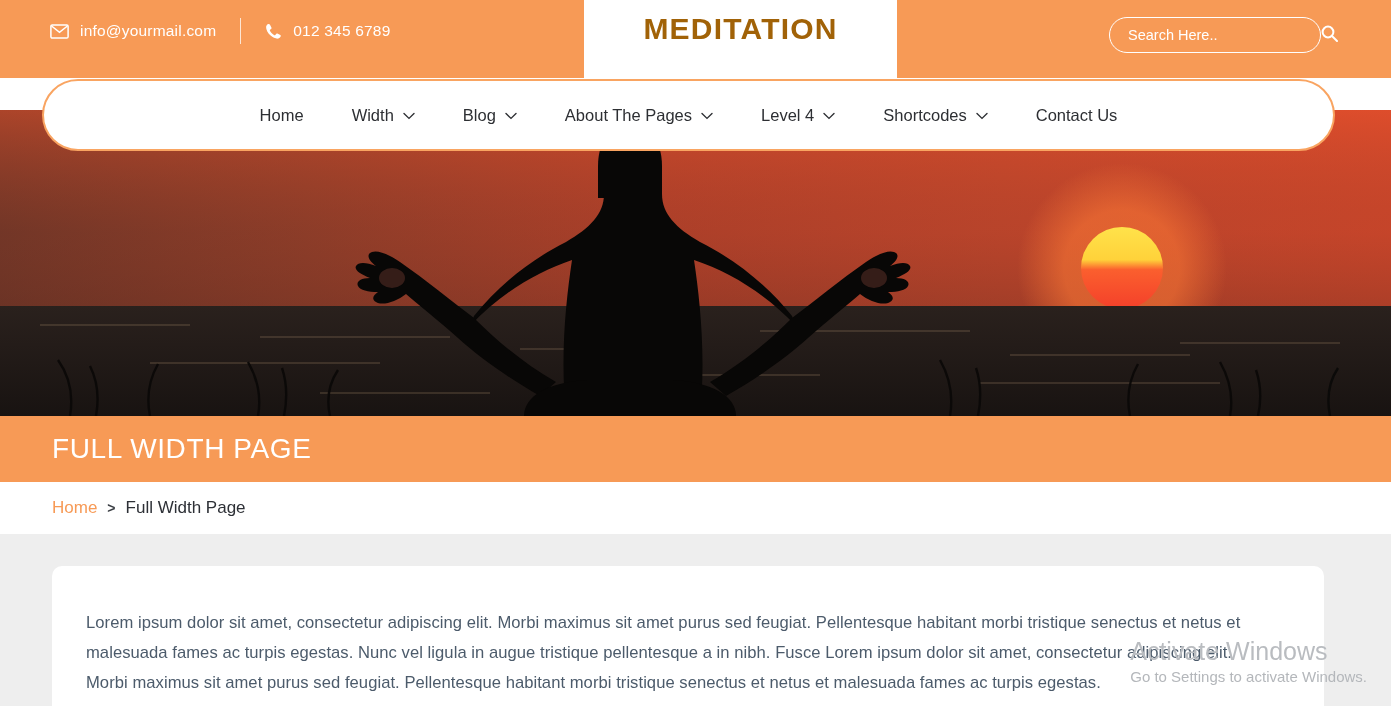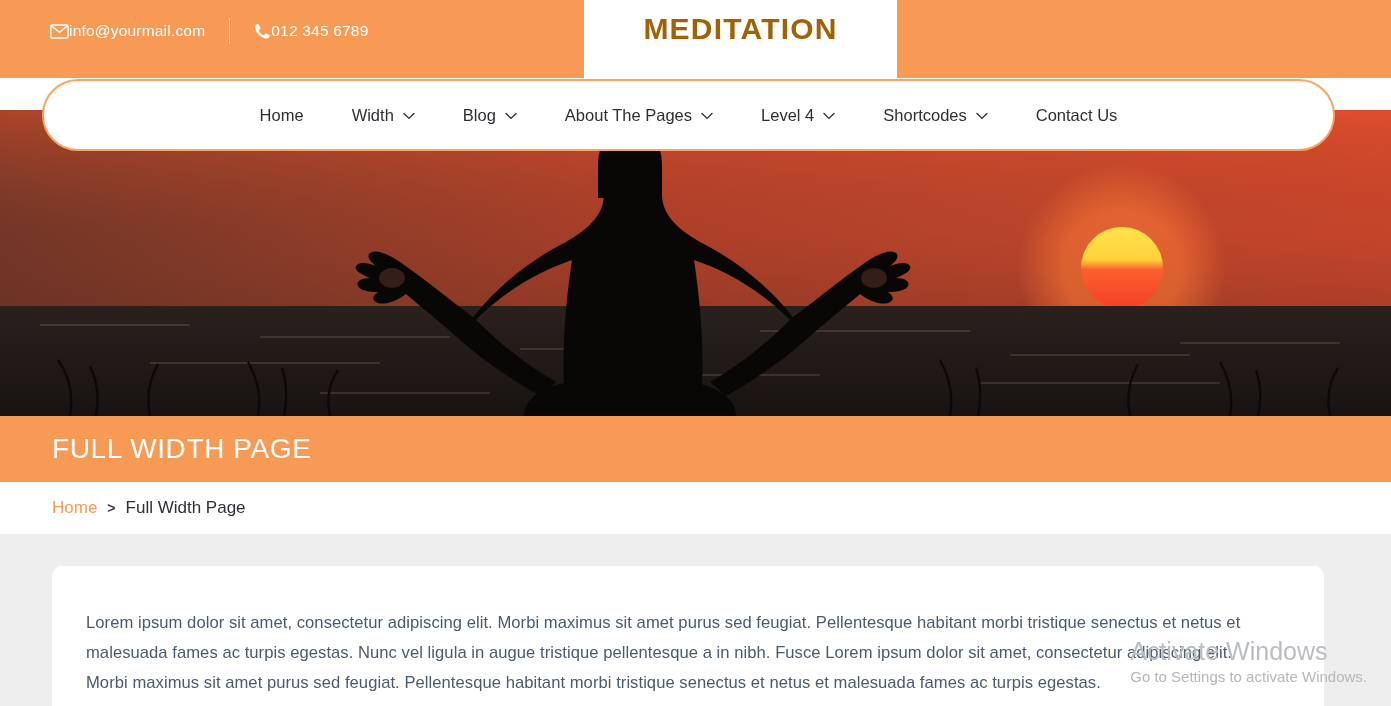--- a/index.html
+++ b/index.html
@@ -34,20 +34,21 @@
     left: 50px; top: 0;
     height: 62px;
     display: flex;
     align-items: center;
     gap: 0px;
   }
 
   .contact-item {
     display: flex;
     align-items: center;
+    gap: 11px;
     color: #ffffff;
     font-size: 15.5px;
     letter-spacing: 0.2px;
   }
 
   .contact-sep {
     width: 1px;
     height: 26px;
     background: rgba(255,255,255,0.75);
     margin: 0 24px;
@@ -409,20 +410,31 @@
                      C12 10.4 11.7 10.5 11.4 10.8 L10.3 12
                      C10 12.3 9.7 12.4 9.3 12.2 C7.6 11.3 5.8 9.5 4.9 7.8
                      C4.7 7.4 4.8 7 5.1 6.8 L6.3 5.7
                      C6.6 5.4 6.7 5.1 6.5 4.7 L5 1.8 C4.8 1.3 4.2 1 3.4 1.1 Z"></path>
           </svg>
         </span>
         <span>012 345 6789</span>
       </a>
     </div>
 
+    <div class="search-wrap">
+      <input class="search-input" type="text" placeholder="Search Here.." style="">
+      <button class="search-btn">
+        <span>
+          <svg width="17" height="17" viewBox="0 0 17 17" fill="none" stroke="#ffffff" stroke-width="2">
+            <circle cx="7" cy="7" r="5.4"></circle>
+            <path d="M11 11 L16 16" stroke-linecap="round"></path>
+          </svg>
+        </span>
+      </button>
+    </div>
   </div>
 
   <div class="logo-block">
     <span class="logo-text">MEDITATION</span>
   </div>
 
   <nav class="nav-pill">
     <ul class="nav-list">
 
       <li class="nav-item">

